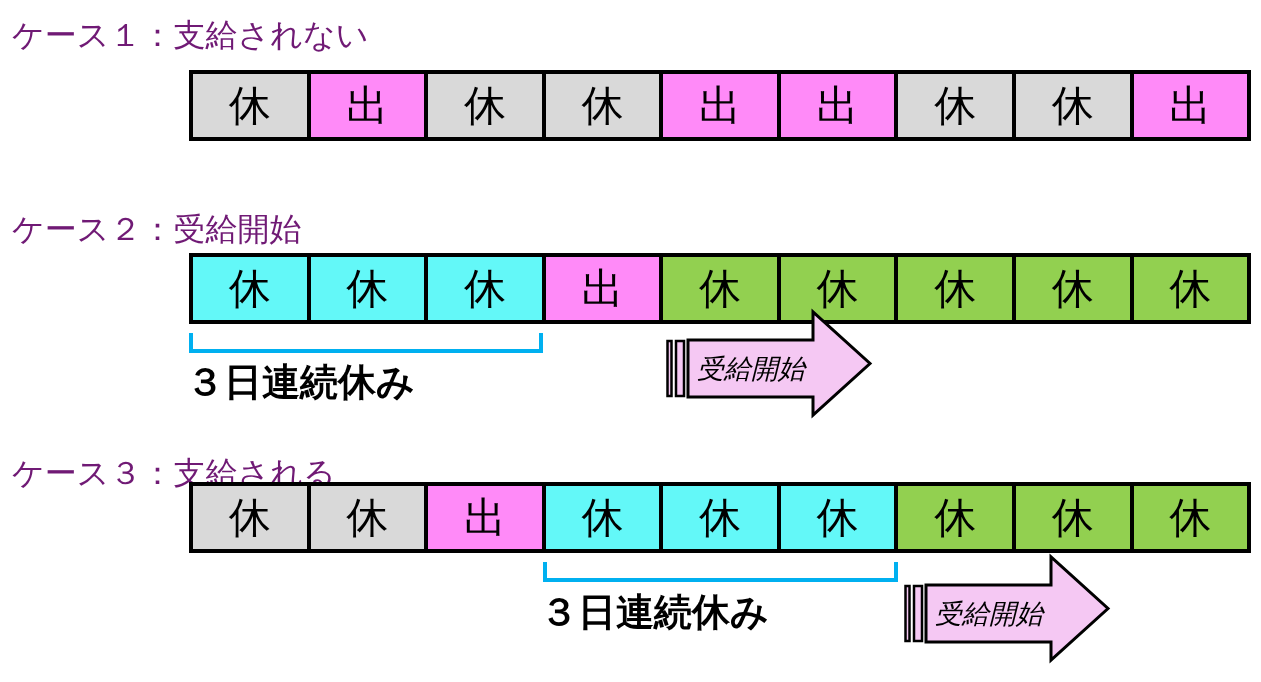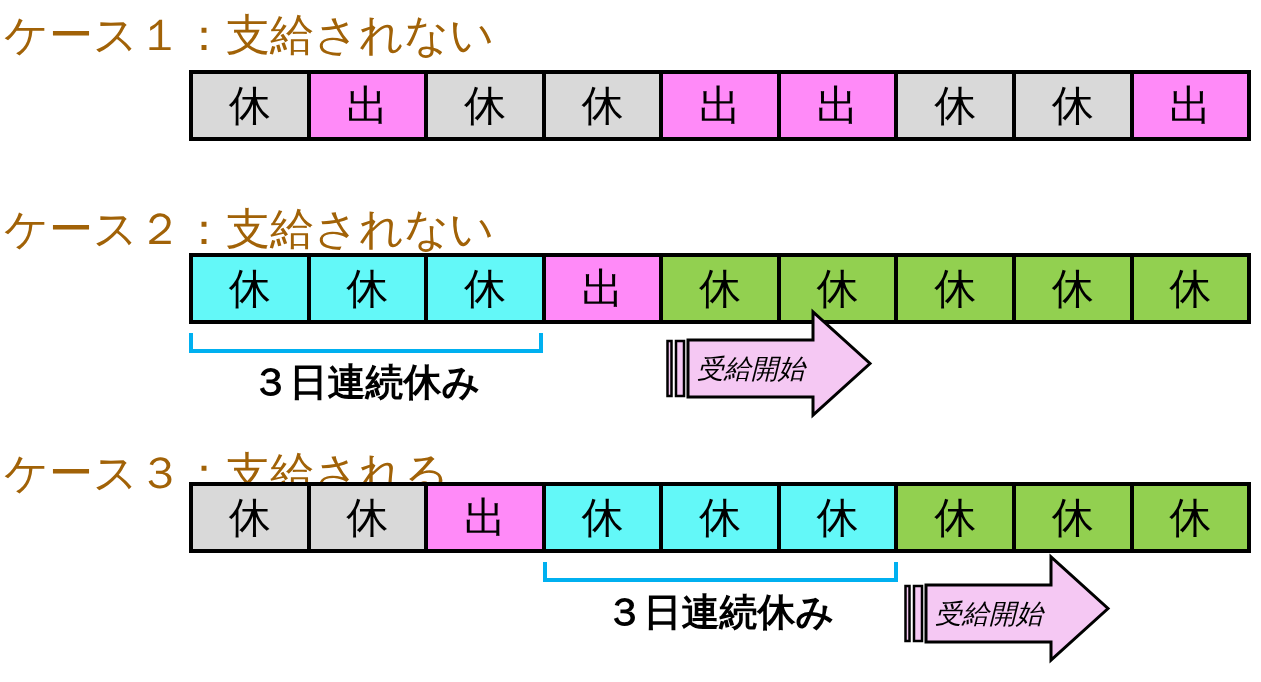--- a/index.html
+++ b/index.html
@@ -2,42 +2,42 @@
 <html><head>
 <meta charset="utf-8">
 <style>
   html,body{margin:0;padding:0;}
   body{
     width:1261px;height:682px;position:relative;background:#ffffff;
     font-family:"Liberation Sans","DejaVu Sans",sans-serif;color:#000;
     overflow:hidden;
   }
   .case-title{
-    position:absolute;left:4px;font-size:44px;line-height:38px;color:#a16207;
+    position:absolute;left:12px;font-size:32px;line-height:38px;color:#701a75;
     white-space:nowrap;
   }
   .day-row{
     position:absolute;left:189px;width:1062px;height:71px;
     display:flex;box-sizing:border-box;border:4px solid #000;background:#000;
   }
   .day-cell{
     flex:1 1 0;display:flex;align-items:center;justify-content:center;
     font-size:42px;line-height:1;box-sizing:border-box;border-left:4px solid #000;
   }
   .day-cell:first-child{border-left:none;}
   .c-gray{background:#d9d9d9;}
   .c-pink{background:#ff8af8;}
   .c-cyan{background:#63f8f8;}
   .c-green{background:#92d050;}
   .bracket{
     position:absolute;height:20px;box-sizing:border-box;
     border-left:4px solid #00b0f0;border-right:4px solid #00b0f0;border-bottom:4px solid #00b0f0;
   }
   .bracket-label{
-    position:absolute;width:360px;text-align:center;
+    position:absolute;width:360px;text-align:left;
     font-size:38px;font-weight:bold;white-space:nowrap;
   }
   .benefit-arrow{position:absolute;width:208px;height:107px;font-style:italic;}
   .benefit-arrow svg{display:block;width:100%;height:100%;overflow:visible;}
   .arrow-text{
     font-size:27px;fill:#000;
     font-family:"Liberation Sans","DejaVu Sans",sans-serif;
   }
 </style>
 </head>
@@ -50,21 +50,21 @@
   <div class="day-cell c-pink">出</div>
   <div class="day-cell c-gray">休</div>
   <div class="day-cell c-gray">休</div>
   <div class="day-cell c-pink">出</div>
   <div class="day-cell c-pink">出</div>
   <div class="day-cell c-gray">休</div>
   <div class="day-cell c-gray">休</div>
   <div class="day-cell c-pink">出</div>
 </div>
 
-<div class="case-title" style="top:210px;">ケース２：支給されない</div>
+<div class="case-title" style="top:210px;">ケース２：受給開始</div>
 
 <div class="day-row" style="top:253px;">
   <div class="day-cell c-cyan">休</div>
   <div class="day-cell c-cyan">休</div>
   <div class="day-cell c-cyan">休</div>
   <div class="day-cell c-pink">出</div>
   <div class="day-cell c-green">休</div>
   <div class="day-cell c-green">休</div>
   <div class="day-cell c-green">休</div>
   <div class="day-cell c-green">休</div>

